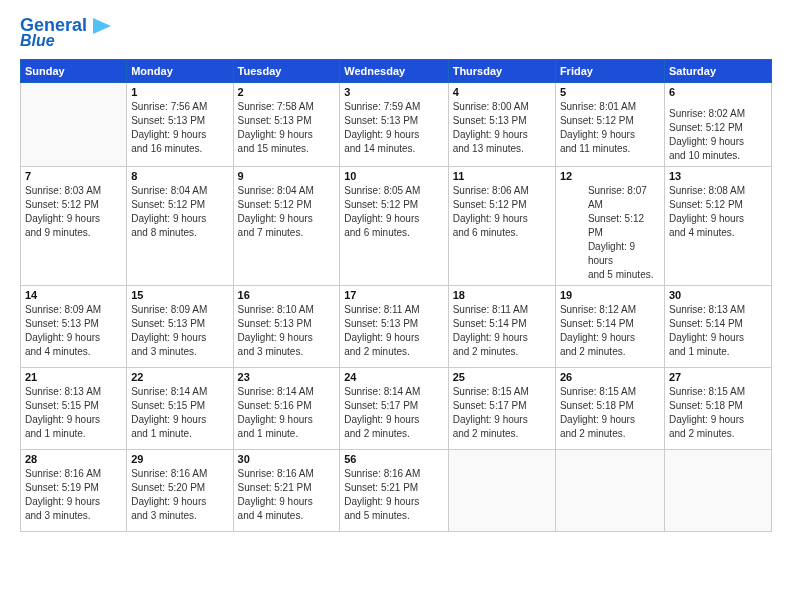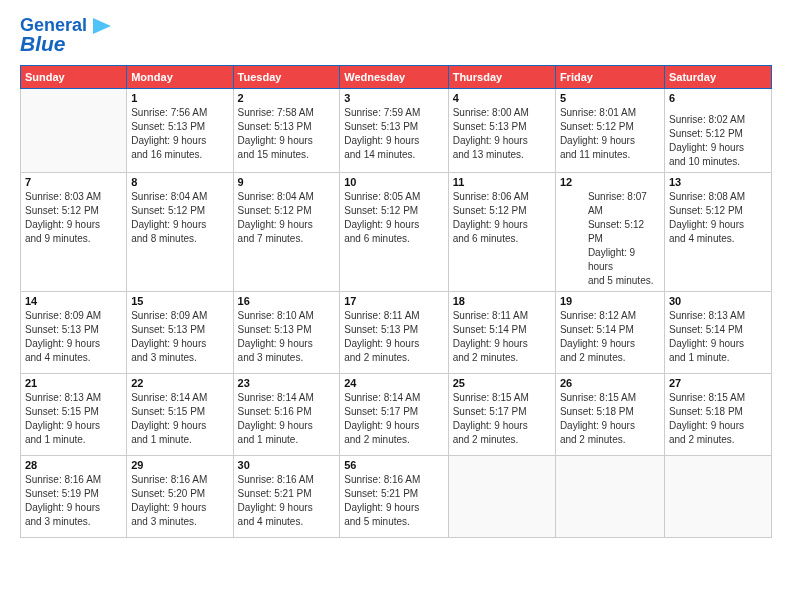--- a/index.html
+++ b/index.html
@@ -45,21 +45,21 @@
     .location {
       font-size: 13px;
       color: #444;
     }
     .calendar {
       width: 100%;
       border-collapse: collapse;
       font-size: 10px;
     }
     .calendar thead tr th {
-      background: #ef4444;
+      background: #1d4ed8;
       color: #fff;
       font-size: 11px;
       font-weight: bold;
       padding: 5px 4px;
       border: 1px solid #1565c0;
       text-align: left;
     }
     .calendar tbody tr td {
       border: 1px solid #ccc;
       vertical-align: top;
@@ -91,21 +91,21 @@
   <div class="header">
     <div class="logo">
       <div style="display:flex; align-items:center; gap:2px;">
         <span class="logo-text">
           <span class="blue">General</span>
         </span>
         <svg width="22" height="16" viewBox="0 0 22 16">
           <polygon points="4,0 22,8 4,16" fill="#4fc3f7"></polygon>
         </svg>
       </div>
-      <span class="logo-text" style="color:#1565c0; font-style:italic; font-size:21px; margin-top:-4px;">Blue</span>
+      <span class="logo-text" style="color:#1565c0; font-style:italic; font-size:16px; margin-top:-4px;">Blue</span>
     </div>
     <div class="title-block">
       <div class="month-title"></div>
       <div class="location"></div>
     </div>
   </div>
 
   <table class="calendar">
     <thead>
       <tr>

